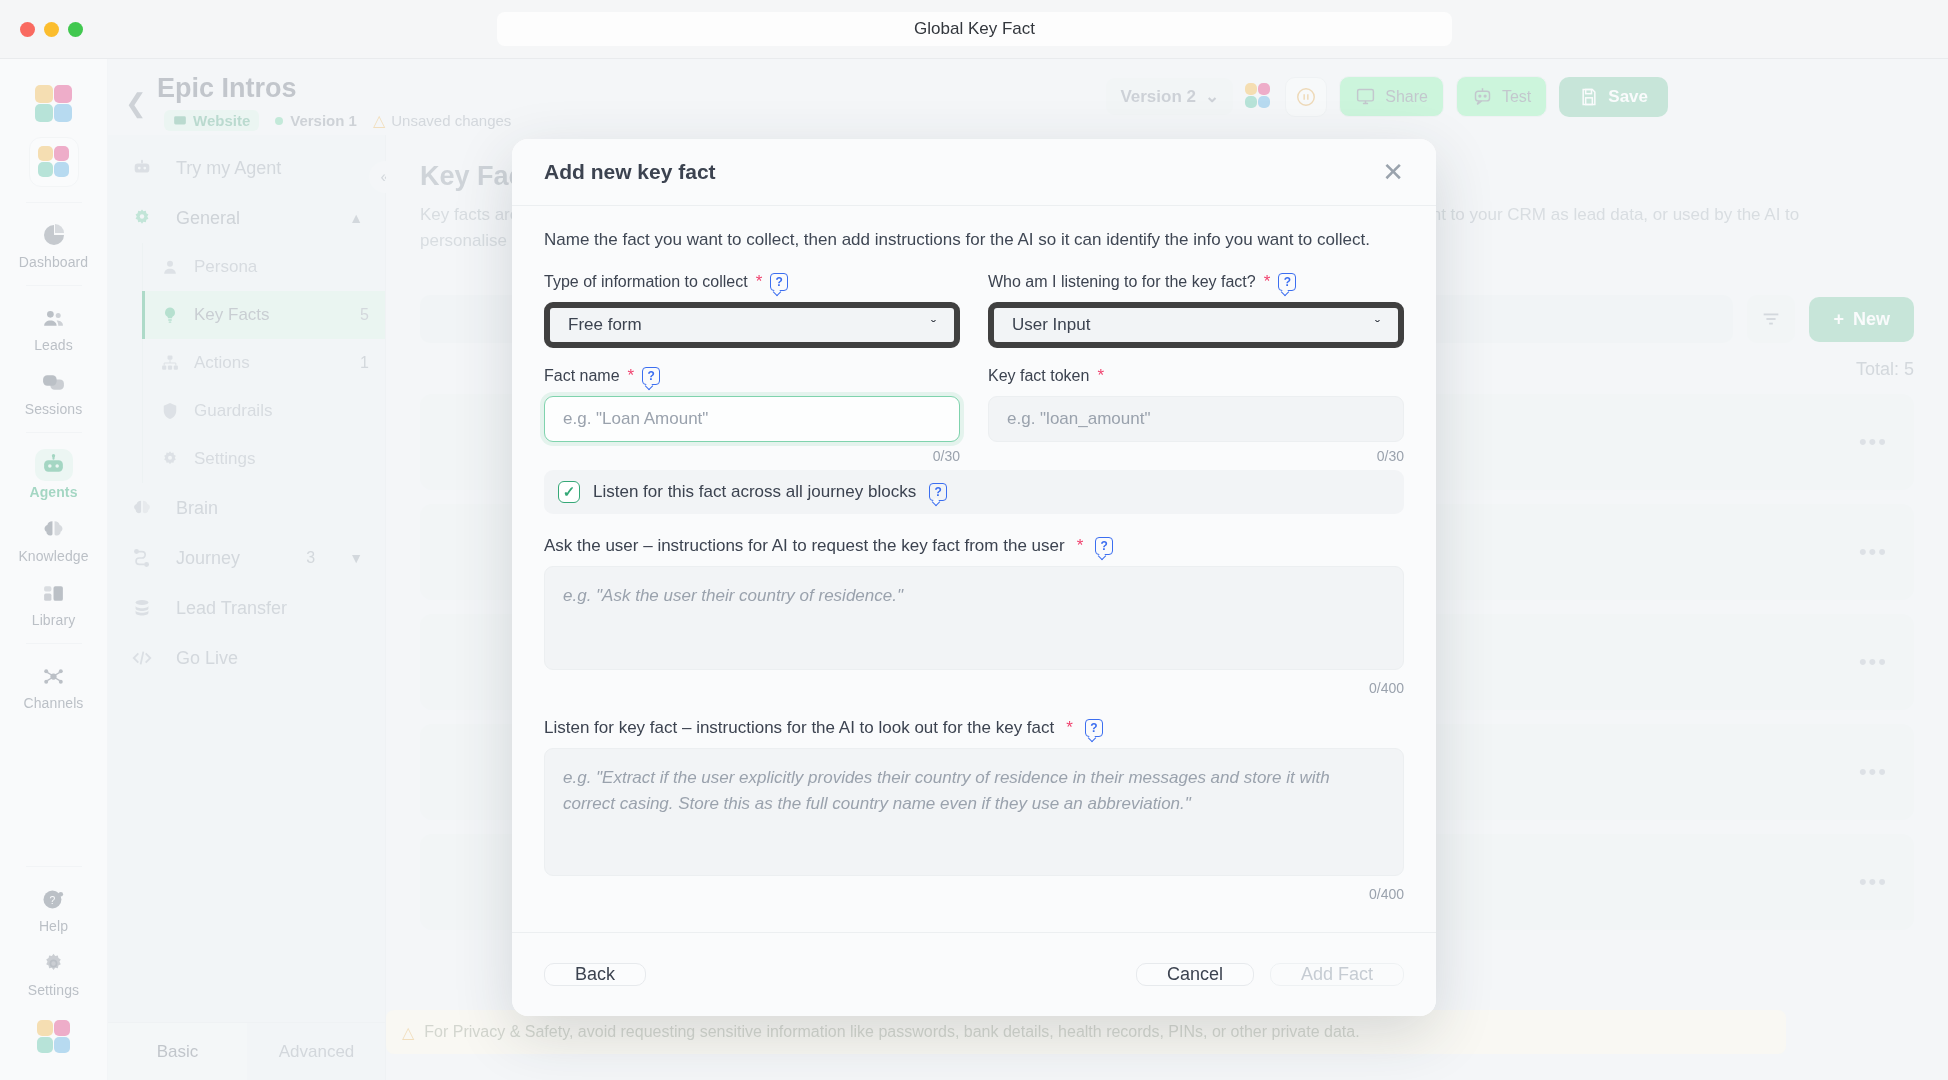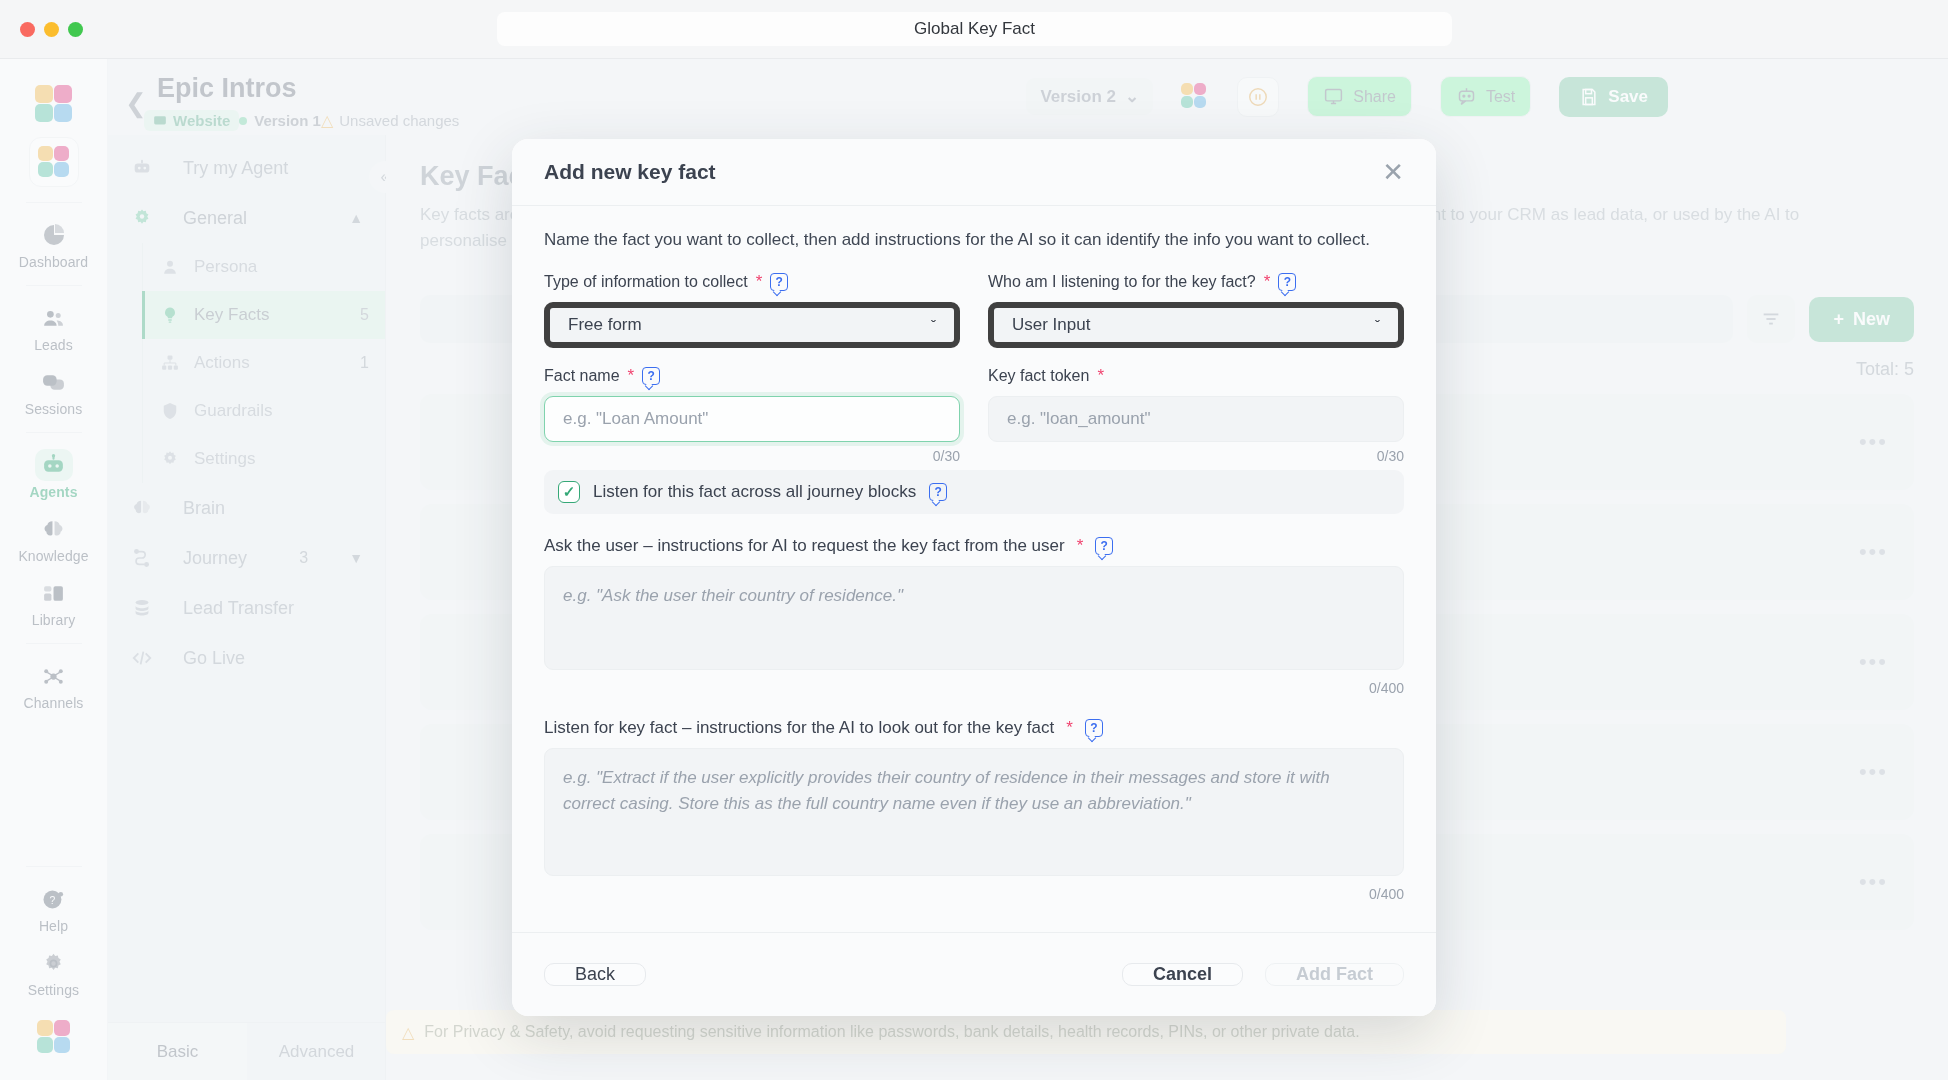--- a/index.html
+++ b/index.html
@@ -63,31 +63,31 @@
 
   
   .header {
     position:absolute; left:108px; top:59px; width:1840px; height:76px;
     background:#eef2f3;
   }
   .back-chev { position:absolute; left:125px; top:88px; font-size:26px; color:#8b949f; cursor:pointer; }
   .page-title {
     position:absolute; left:157px; top:73px; font-size:27px; font-weight:700; color:#6c7480;
   }
-  .meta-row { position:absolute; left:144px; top:110px; display:flex; align-items:center; }
+  .meta-row { position:absolute; left:164px; top:110px; display:flex; align-items:center; gap:16px; }
   .chip-website {
     display:flex; align-items:center; gap:6px; background:#d7f0e4; color:#58a88a;
     border-radius:6px; padding:2px 9px; font-size:15px; font-weight:600;
   }
   .chip-version { display:flex; align-items:center; gap:7px; font-size:15px; color:#8b939e; font-weight:600; }
   .vdot { width:8px; height:8px; border-radius:50%; background:#6fd0a4; }
   .chip-unsaved { display:flex; align-items:center; gap:6px; font-size:15px; color:#9aa2ad; }
   .tri { color:#e8b35a; font-size:16px; }
 
-  .hdr-right { position:absolute; right:28px; top:76px; display:flex; align-items:center; gap:28px; }
+  .hdr-right { position:absolute; right:28px; top:76px; display:flex; align-items:center; gap:12px; }
   .ver-select {
     display:flex; align-items:center; gap:9px; padding:8px 14px; border-radius:9px;
     background:#e9eef0; color:#8a929d; font-size:17px; font-weight:600; cursor:pointer;
   }
   .hdr-btn {
     display:flex; align-items:center; gap:9px; padding:9px 15px;
     border:1px solid #e3e7ea; border-radius:10px; background:#86efac;
     color:#6f7885; font-size:16px; cursor:pointer;
   }
   .hdr-icon-btn {
@@ -105,21 +105,21 @@
     position:absolute; left:108px; top:135px; width:278px; height:945px;
     background:#eaf0f1; border-right:1px solid #e2e8ea;
     padding-top: 8px;
   }
   .collapse-btn {
     position:absolute; right:-16px; top:26px; width:32px;height:32px; border-radius:50%;
     background:#eef2f3; color:#9aa3ad; display:flex;align-items:center;justify-content:center;
     font-size:16px; cursor:pointer;
   }
   .nav-row {
-    display:flex; align-items:center; gap:29px; height:50px; padding:0 22px;
+    display:flex; align-items:center; gap:22px; height:50px; padding:0 22px;
     color:#9aa3ae; font-size:18px; cursor:pointer; position:relative;
   }
   .nav-row .nv-ico { width:24px; display:flex; align-items:center; justify-content:center; color:#aeb6c0; }
   .nav-group-title { color:#8d96a1; font-weight:500; }
   .nav-children { margin-left: 34px; border-left:1px solid #dde6e6; }
   .nav-child {
     display:flex; align-items:center; gap:13px; height:48px; padding:0 16px;
     color:#a3acb6; font-size:17px; cursor:pointer; position:relative;
   }
   .nav-child.active { background:#d6efe2; color:#7f8a93; }
@@ -256,21 +256,21 @@
   .modal-foot {
     height:84px; border-top:1px solid #eceff1; display:flex; align-items:center;
     justify-content:space-between; padding: 0 32px; background:#fafbfc;
   }
   .btn {
     padding: 0 30px; border-radius:10px; font-size:18px; cursor:pointer;
     border:1px solid #e7eaed; background:#fbfcfd; color:#3c4350;
   }
   .btn-ghost { background:#fbfcfd; }
   .btn-disabled { color:#c6ccd3; border-color:#eef1f3; background:#fafbfc; cursor:default; }
-  .foot-right { display:flex; gap:22px;font-weight:bold; }
+  .foot-right { display:flex; gap:16px; }
 
   svg { display:block; }
 </style>
 </head>
 <body>
 
 <div id="app">
 
   <div class="titlebar">
     <div class="traffic">

